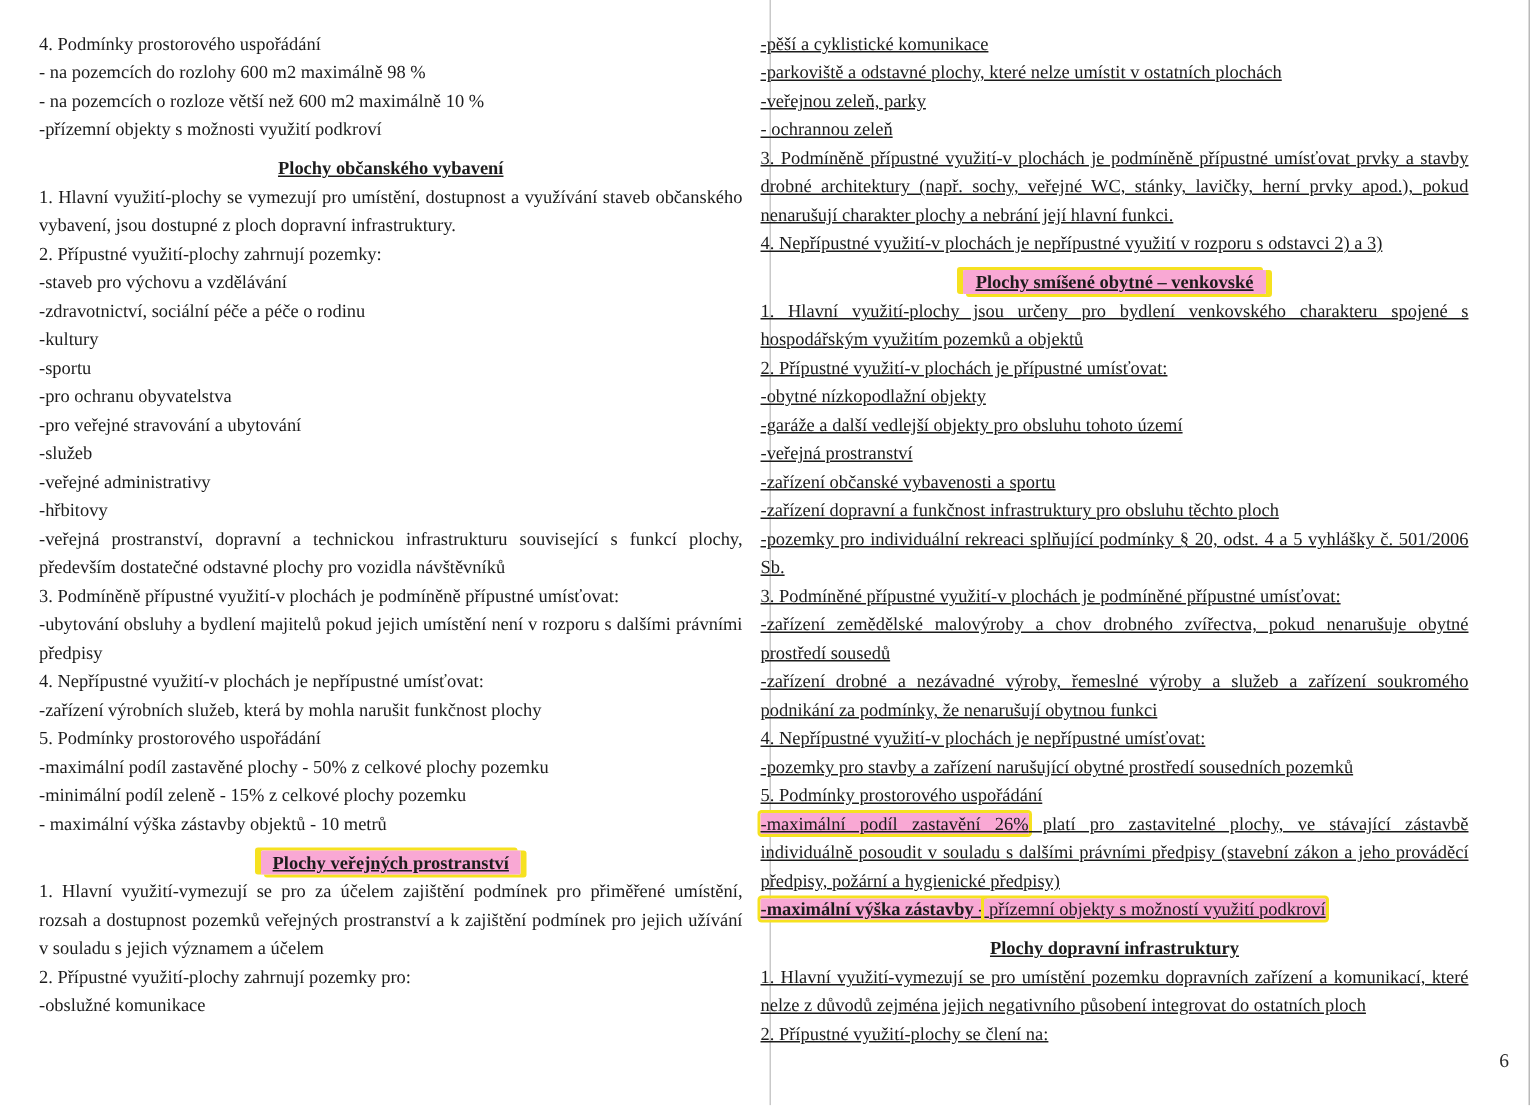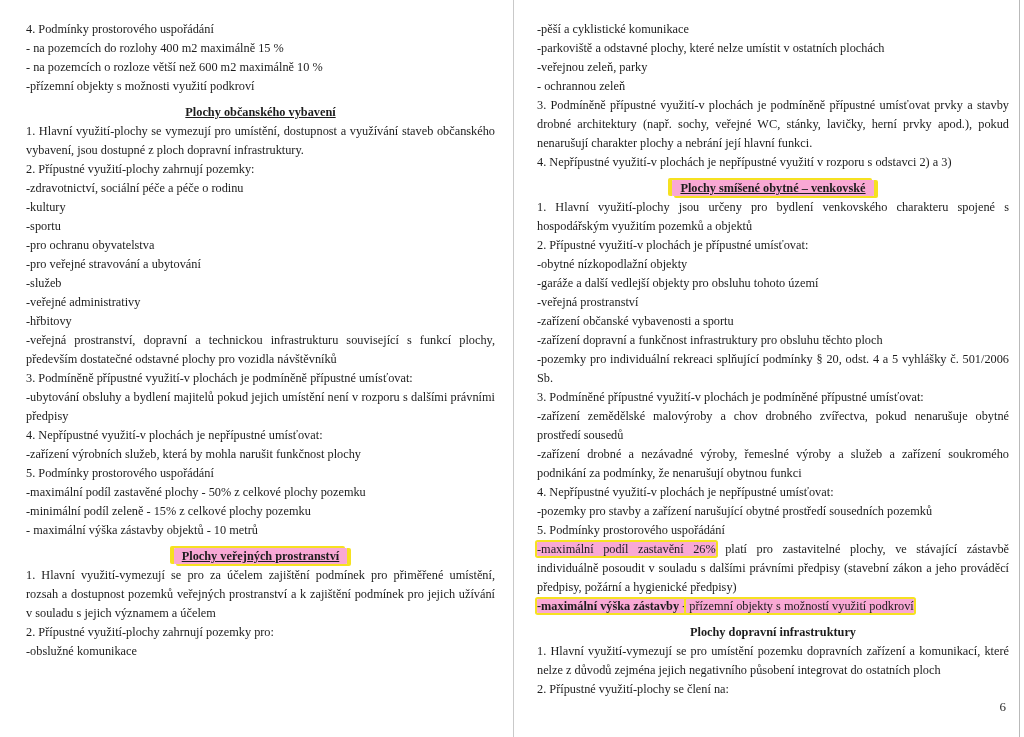--- a/index.html
+++ b/index.html
@@ -24,21 +24,21 @@
     height: 737px;
     background: #c9c9c9;
   }
   .divider-mid { left: 513px; }
   .divider-right { left: 1019px; background: #b9b9b9; }
   .col {
     position: absolute;
     top: 20px;
   }
   .col-left  { left: 26px;  width: 469px; }
-  .col-right { left: 537px; width: 472px; }
+  .col-right { left: 507px; width: 472px; text-decoration: underline; }
   .para {
     margin: 0;
     line-height: 19px;
     text-align: justify;
   }
   .heading {
     margin-top: 7px;
     margin-bottom: 0;
     line-height: 19px;
     text-align: center;
@@ -64,26 +64,27 @@
   }
 </style>
 </head>
 <body>
 
 <div class="page">
   <div class="divider divider-mid"></div>
   <div class="divider divider-right"></div>
   <div class="col col-left" id="col-left">
       <div class="para">4. Podmínky prostorového uspořádání</div>
-      <div class="para">- na pozemcích do rozlohy 400 m2 maximálně 15 %</div>
+      <div class="para">- na pozemcích do rozlohy 600 m2 maximálně 98 %</div>
       <div class="para">- na pozemcích o rozloze větší než 600 m2 maximálně 10 %</div>
       <div class="para">-přízemní objekty s možnosti využití podkroví</div>
       <div class="heading"><span class="heading-text underline">Plochy občanského vybavení</span></div>
       <div class="para">1. Hlavní využití-plochy se vymezují pro umístění, dostupnost a využívání staveb občanského vybavení, jsou dostupné z ploch dopravní infrastruktury.</div>
       <div class="para">2. Přípustné využití-plochy zahrnují pozemky:</div>
+      <div class="para">-staveb pro výchovu a vzdělávání</div>
       <div class="para">-zdravotnictví, sociální péče a péče o rodinu</div>
       <div class="para">-kultury</div>
       <div class="para">-sportu</div>
       <div class="para">-pro ochranu obyvatelstva</div>
       <div class="para">-pro veřejné stravování a ubytování</div>
       <div class="para">-služeb</div>
       <div class="para">-veřejné administrativy</div>
       <div class="para">-hřbitovy</div>
       <div class="para">-veřejná prostranství, dopravní a technickou infrastrukturu související s funkcí plochy, především dostatečné odstavné plochy pro vozidla návštěvníků</div>
       <div class="para">3. Podmíněně přípustné využití-v plochách je podmíněně přípustné umísťovat:</div>

